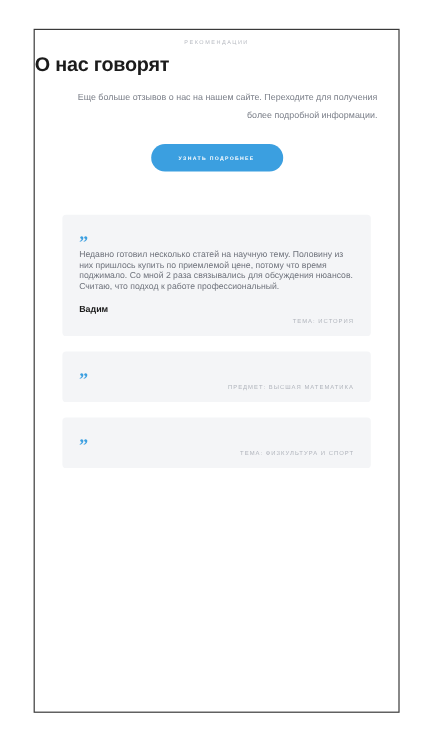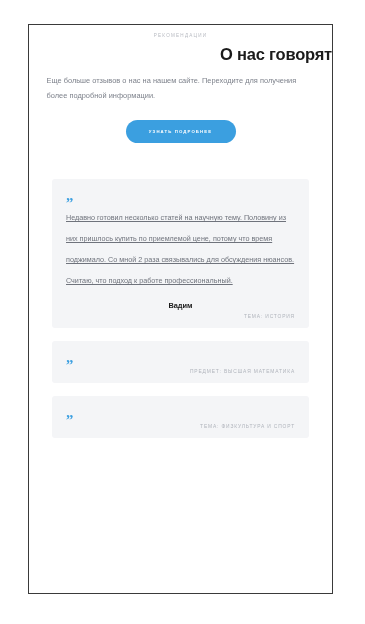--- a/index.html
+++ b/index.html
@@ -41,31 +41,31 @@
     text-align: center;
     color: #b8bbc2;
     font-size: 4.6px;
     letter-spacing: 1.25px;
     font-weight: normal;
     margin-top: 8px;
     text-transform: uppercase;
   }
 
   .headline {
-    text-align: right;
+    text-align: left;
     color: #1b1b1b;
     font-size: 16.5px;
     font-weight: bold;
     letter-spacing: -0.2px;
     margin-top: 6px;
     line-height: 20px;
   }
 
   .subtitle {
-    text-align: left;
+    text-align: right;
     color: #7c808a;
     font-size: 7.4px;
     line-height: 14.5px;
     margin: 10px auto 0 auto;
     width: 268px;
     letter-spacing: 0.02px;
   }
 
   .cta-wrap {
     display: flex;
@@ -110,28 +110,27 @@
     line-height: 10px;
     height: 13px;
     font-family: "Liberation Serif", serif;
     letter-spacing: -1px;
     user-select: none;
   }
 
   .card-body {
     color: #6f737c;
     font-size: 7.2px;
-    line-height: 21px;
+    line-height: 9px;
     margin-top: 4px;
     letter-spacing: 0.01px;
-    text-decoration: underline;
   }
 
   .card-author {
-    text-align: center;
+    text-align: left;
     color: #1b1b1b;
     font-size: 7.4px;
     font-weight: bold;
     margin-top: 10px;
   }
 
   .card-topic {
     text-align: right;
     color: #b0b4bc;
     font-size: 4.9px;

